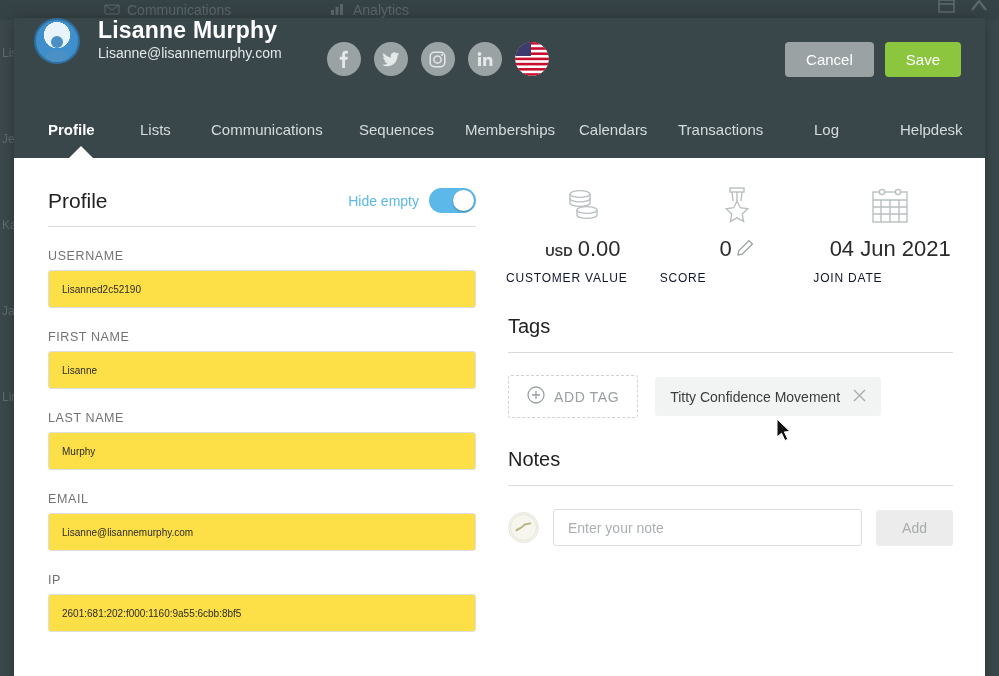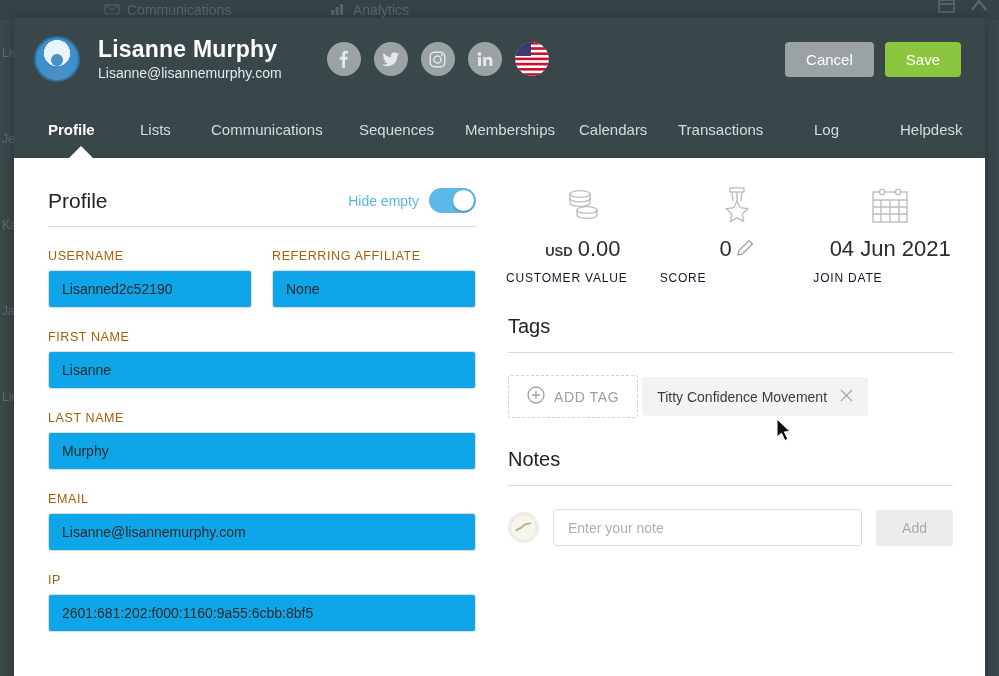--- a/index.html
+++ b/index.html
@@ -45,21 +45,21 @@
   #modal {
     position: absolute; left: 14px; top: 18px;
     width: 971px; height: 700px;
     background: #ffffff;
     box-shadow: 0 2px 14px rgba(0,0,0,.35);
   }
 
   
   .modal-header {
     height: 82px; background: #3a474a;
-    display: flex; align-items: center; padding: 0 24px 0 20px;
+    display: flex; padding: 0 24px 0 20px;
     position: relative;
   }
   .avatar {
     width: 46px; height: 46px; border-radius: 50%;
     background: radial-gradient(circle at 50% 36%, #e9f3fb 0 38%, #3f8fcc 39% 100%);
     border: 2px solid #2f6f9e;
     display: flex; align-items: flex-end; justify-content: center;
     overflow: hidden; flex: 0 0 auto;
   }
   .avatar svg { display:block; }
@@ -127,27 +127,27 @@
     width: 47px; height: 25px; border-radius: 13px;
     background: #5bb8e8; position: relative; cursor: pointer;
   }
   .toggle .knob {
     position: absolute; right: 2px; top: 2px;
     width: 21px; height: 21px; border-radius: 50%;
     background: #fff; box-shadow: 0 1px 2px rgba(0,0,0,.3);
   }
 
   .field-label {
-    color: #a16207; font-size: 12.5px; letter-spacing: .6px;
+    color: #737373; font-size: 12.5px; letter-spacing: .6px;
     margin: 22px 0 7px 0; text-transform: uppercase;
   }
   .field-input {
     width: 100%; height: 38px;
     border: 1px solid #dcdfe0; border-radius: 3px;
-    background: #0ea5e9; color: #2b2b2b; font-size: 14px;
+    background: #fde047; color: #2b2b2b; font-size: 10px;
     padding: 0 13px; font-family: inherit;
   }
   .field-row { display: flex; gap: 20px; }
   .field-col { flex: 1; }
   .field-col .field-label { margin-top: 22px; }
 
   
   .stats { display: flex; }
   .stat { flex: 1; text-align: left; }
   .stat-icon { height: 48px; display:flex; align-items:flex-end; justify-content:center; color:#b9bfc1; }
@@ -161,21 +161,21 @@
     font-size: 12px; color: #0f172a; letter-spacing: .8px;
     margin-top: 9px; text-transform: uppercase;
   }
 
   .rsection { margin-top: 30px; padding: 0 14px 0 2px; }
   .rsection-title {
     font-size: 20px; color: #222; padding-bottom: 14px;
     border-bottom: 1px solid #d8dcdd;
   }
 
-  .tags-row { display: flex; align-items: center; gap: 4px; margin-top: 22px; }
+  .tags-row { display: flex; align-items: center; gap: 17px; margin-top: 22px; }
   .add-tag {
     display: flex; align-items: center; gap: 9px;
     border: 1px dashed #cfd3d4; border-radius: 3px;
     padding: 10px 18px; color: #9aa0a2; font-size: 14px;
     letter-spacing: .6px; cursor: pointer; background: #fff;
   }
   .tag-chip {
     display: flex; align-items: center; gap: 13px;
     background: #f2f3f3; border-radius: 3px;
     padding: 11px 15px; color: #3b3b3b; font-size: 14px;
@@ -342,24 +342,20 @@
               <div class="knob"></div>
             </div>
         </div>
       </div>
 
       <div class="field-row">
         <div class="field-col">
           <div class="field-label">USERNAME</div>
           <input class="field-input" value="Lisanned2c52190" style="">
         </div>
-        <div class="field-col">
-          <div class="field-label">REFERRING AFFILIATE</div>
-          <input class="field-input" value="None" style="">
-        </div>
       </div>
 
       <div>
         <div class="field-label">FIRST NAME</div>
         <input class="field-input" value="Lisanne" style="">
       </div>
 
       <div>
         <div class="field-label">LAST NAME</div>
         <input class="field-input" value="Murphy" style="">

